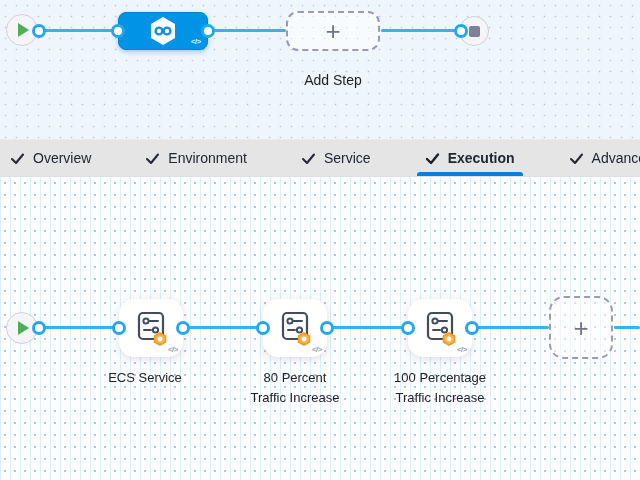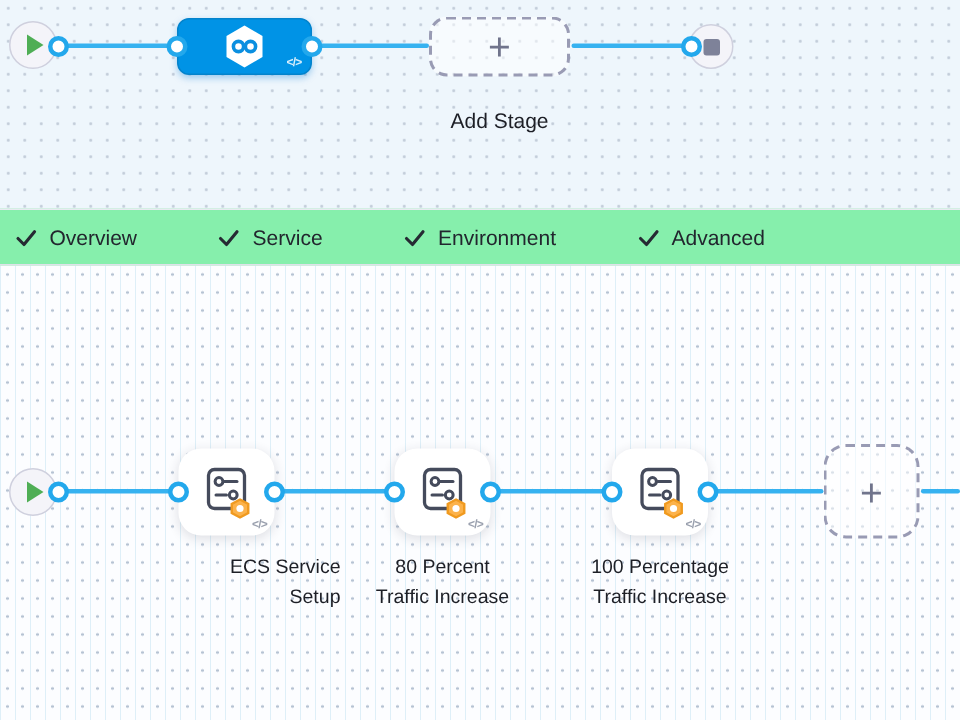--- a/index.html
+++ b/index.html
@@ -72,21 +72,21 @@
   }
   .stage-node .code-toggle { color: rgba(255,255,255,0.85); right: 6px; bottom: 3px; }
   .graph-label {
     position: absolute; text-align: center; color: #1d1f26;
     font-size: 14px; line-height: 20px; z-index: 2;
   }
   .step-label { font-size: 13px; }
   
   #tab-bar {
     position: absolute; top: 139px; left: 0; width: 640px; height: 38px;
-    background: #86efac; border-top: 1px solid #e8eaf1; border-bottom: 1px solid #dfe1ea;
+    background: #e5e5e5; border-top: 1px solid #e8eaf1; border-bottom: 1px solid #dfe1ea;
     display: flex; align-items: stretch; padding-left: 10px; gap: 54px;
     overflow: hidden; z-index: 4;
   }
   .tab {
     position: relative; display: flex; align-items: center; gap: 8px;
     font-size: 14px; color: #22262e; white-space: nowrap; cursor: pointer;
   }
   .tab.active { font-weight: 700; }
   .tab.active::after {
     content: ""; position: absolute; left: -8px; right: -8px; bottom: 0;
@@ -114,48 +114,54 @@
     <span class="code-toggle">&lt;/&gt;</span>
   </div>
   <div class="ring" style="left:111px;top:24px;"></div>
   <div class="ring" style="left:201px;top:24px;"></div>
 
   <div class="h-line" style="left:209px;top:29px;width:77px;"></div>
 
   <div class="dashed-node" style="left:286px;top:11px;width:94px;height:40px;">
     <span class="plus-glyph">+</span>
   </div>
-  <div class="graph-label" style="left:286px;top:70px;width:94px;">Add Stage</div>
+  <div class="graph-label" style="left:286px;top:70px;width:94px;">Add Step</div>
 
   <div class="h-line" style="left:381px;top:29px;width:80px;"></div>
   <div class="ring" style="left:454px;top:24px;"></div>
 
   <div class="round-node" style="left:459px;top:16px;width:30px;height:30px;">
     <div class="stop-sq"></div>
   </div>
 </div>
 
 <div id="tab-bar">
   <div class="tab">
     <svg class="check-icon" width="15" height="15" viewBox="0 0 15 15">
         <polyline points="2,8 6,12 13,3.5" fill="none" stroke="#262a33" stroke-width="2.1" stroke-linecap="round" stroke-linejoin="round"></polyline>
       </svg>
     <span>Overview</span>
   </div>
   <div class="tab">
     <svg class="check-icon" width="15" height="15" viewBox="0 0 15 15">
         <polyline points="2,8 6,12 13,3.5" fill="none" stroke="#262a33" stroke-width="2.1" stroke-linecap="round" stroke-linejoin="round"></polyline>
       </svg>
+    <span>Environment</span>
+  </div>
+  <div class="tab">
+    <svg class="check-icon" width="15" height="15" viewBox="0 0 15 15">
+        <polyline points="2,8 6,12 13,3.5" fill="none" stroke="#262a33" stroke-width="2.1" stroke-linecap="round" stroke-linejoin="round"></polyline>
+      </svg>
     <span>Service</span>
   </div>
-  <div class="tab">
-    <svg class="check-icon" width="15" height="15" viewBox="0 0 15 15">
-        <polyline points="2,8 6,12 13,3.5" fill="none" stroke="#262a33" stroke-width="2.1" stroke-linecap="round" stroke-linejoin="round"></polyline>
-      </svg>
-    <span>Environment</span>
+  <div class="tab active">
+    <svg class="check-icon" width="15" height="15" viewBox="0 0 15 15">
+        <polyline points="2,8 6,12 13,3.5" fill="none" stroke="#1b1f27" stroke-width="2.4" stroke-linecap="round" stroke-linejoin="round"></polyline>
+      </svg>
+    <span>Execution</span>
   </div>
   <div class="tab">
     <svg class="check-icon" width="15" height="15" viewBox="0 0 15 15">
         <polyline points="2,8 6,12 13,3.5" fill="none" stroke="#262a33" stroke-width="2.1" stroke-linecap="round" stroke-linejoin="round"></polyline>
       </svg>
     <span>Advanced</span>
   </div>
 </div>
 
 <div id="execution-canvas" class="canvas">
@@ -173,23 +179,22 @@
       <line x1="17.5" y1="12" x2="26" y2="12" stroke="#454b5c" stroke-width="2" stroke-linecap="round"></line>
       <line x1="12" y1="21" x2="19" y2="21" stroke="#454b5c" stroke-width="2" stroke-linecap="round"></line>
       <circle cx="23.5" cy="21" r="2.6" fill="none" stroke="#454b5c" stroke-width="2"></circle>
       <polygon points="28,24 33.5,27 33.5,33 28,36 22.5,33 22.5,27" fill="#fcb24a" stroke="#f09a1f" stroke-width="1.6"></polygon>
       <circle cx="28" cy="30" r="2.4" fill="#ffffff"></circle>
     </svg>
     <span class="code-toggle">&lt;/&gt;</span>
   </div>
   <div class="ring" style="left:112px;top:144px;"></div>
   <div class="ring" style="left:176px;top:144px;"></div>
-  <div class="graph-label step-label" style="left:107px;top:191px;width:120px;text-align:right;">
+  <div class="graph-label step-label" style="left:85px;top:191px;width:120px;">
     <div>ECS Service</div>
-    <div>Setup</div>
   </div>
   <div class="h-line" style="left:184px;top:149px;width:79px;"></div>
 
   <div class="step-node" style="left:263px;">
     <svg width="38" height="38" viewBox="0 0 38 38">
       <rect x="7" y="4" width="24" height="26" rx="4" fill="none" stroke="#454b5c" stroke-width="2.2"></rect>
       <circle cx="14" cy="12" r="2.6" fill="none" stroke="#454b5c" stroke-width="2"></circle>
       <line x1="17.5" y1="12" x2="26" y2="12" stroke="#454b5c" stroke-width="2" stroke-linecap="round"></line>
       <line x1="12" y1="21" x2="19" y2="21" stroke="#454b5c" stroke-width="2" stroke-linecap="round"></line>
       <circle cx="23.5" cy="21" r="2.6" fill="none" stroke="#454b5c" stroke-width="2"></circle>

